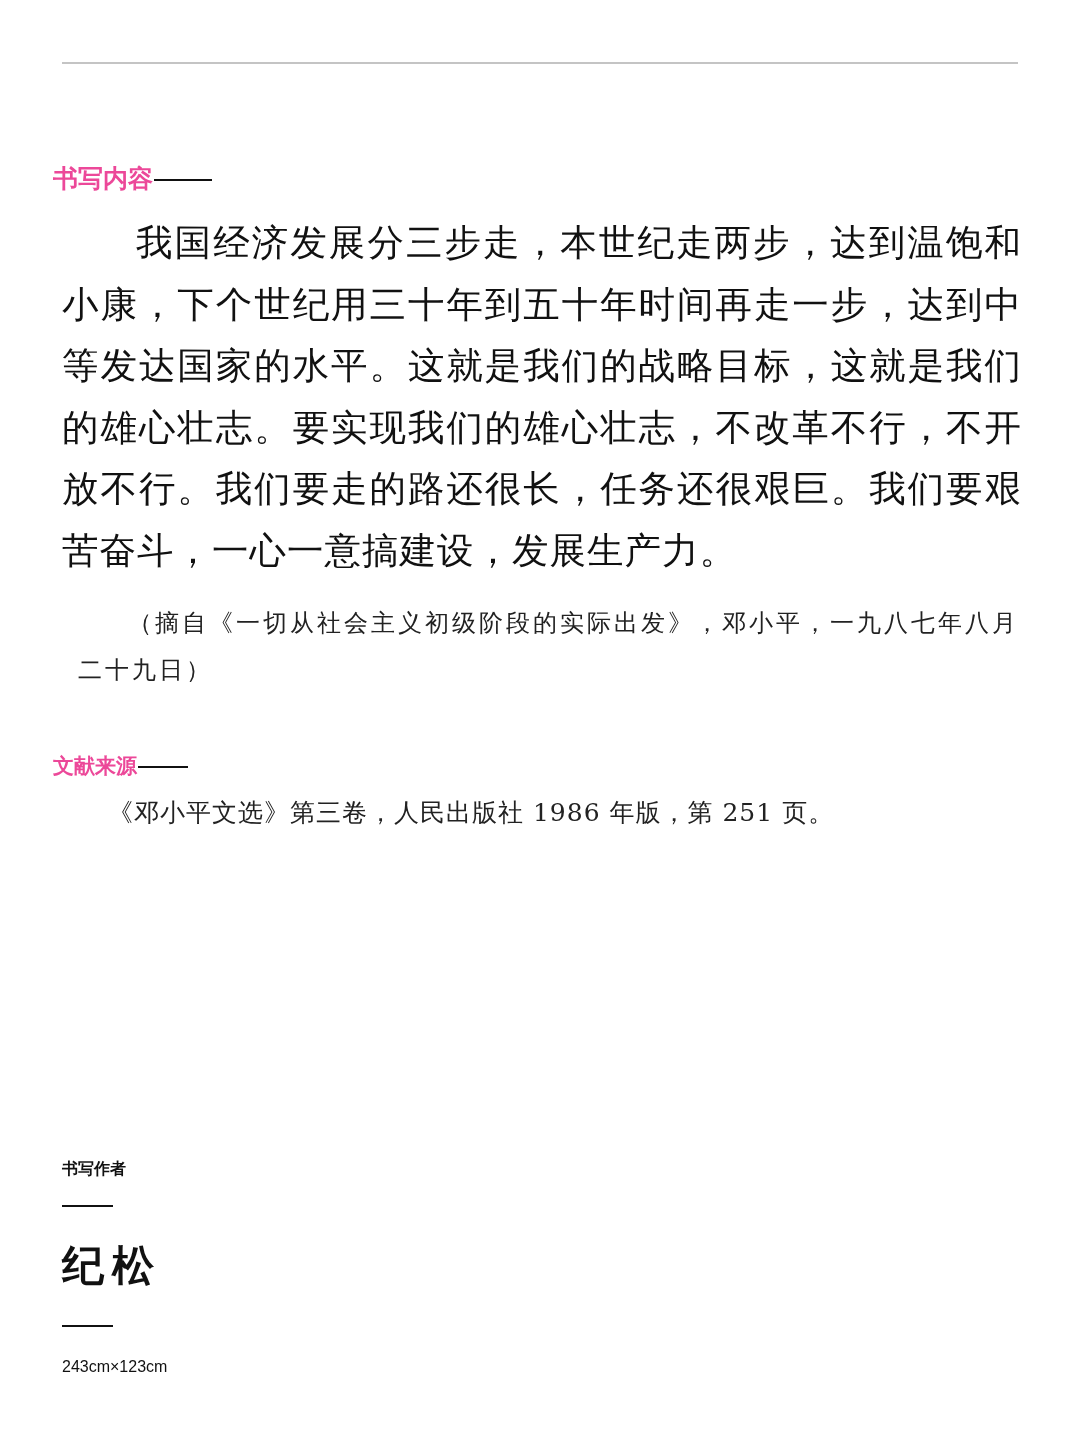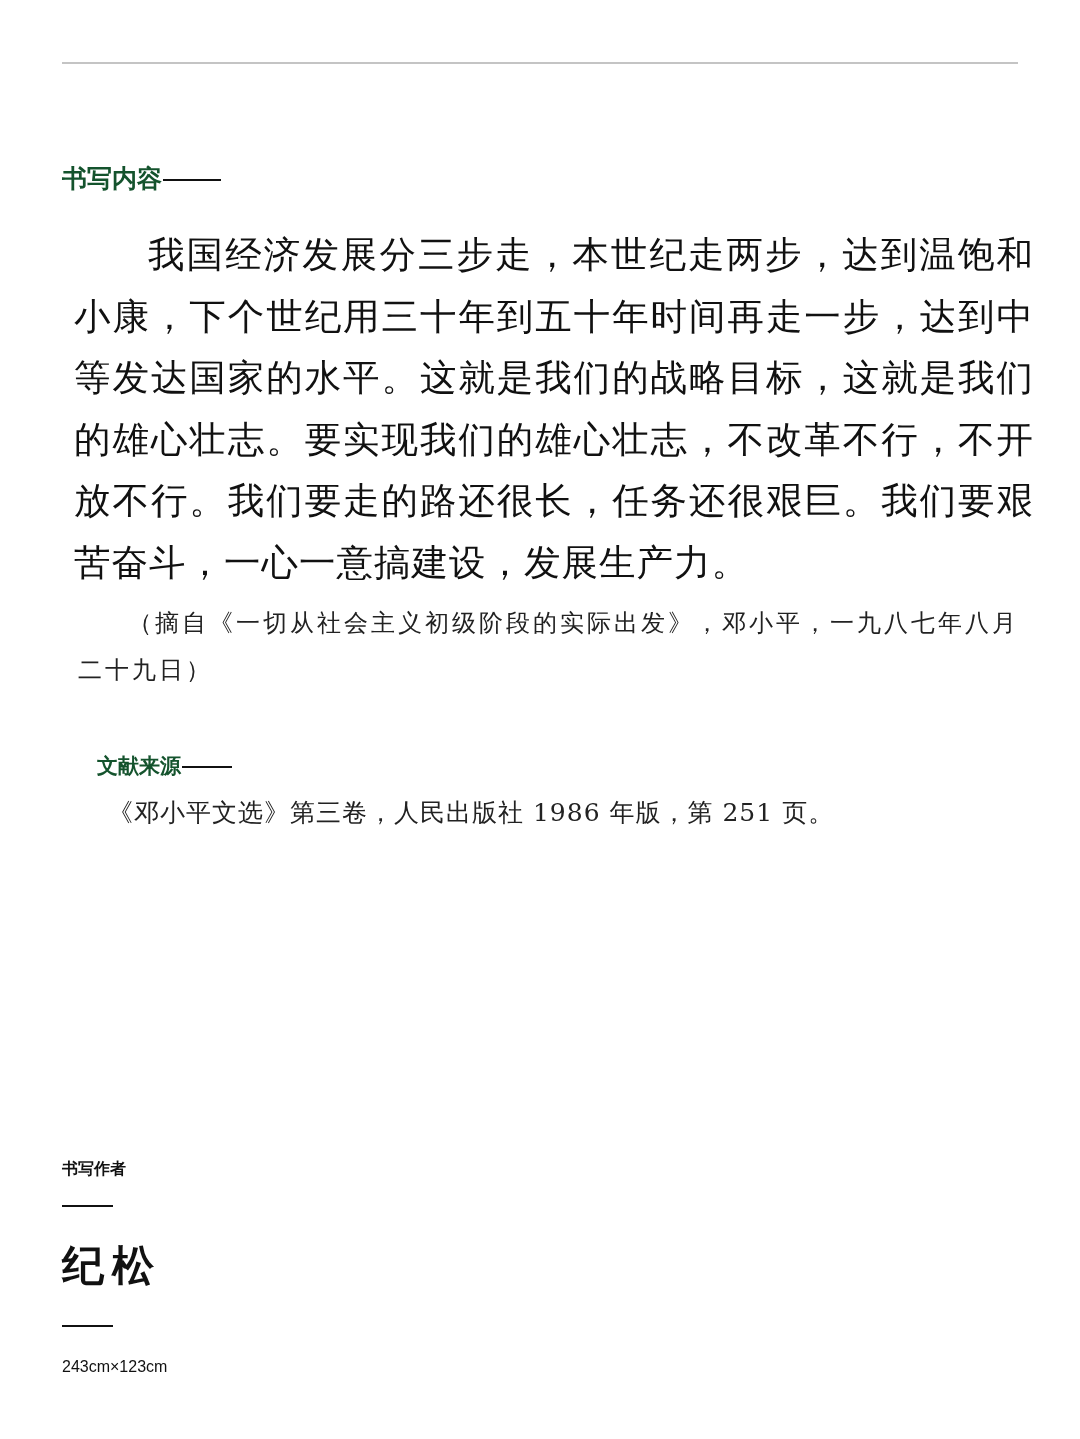--- a/index.html
+++ b/index.html
@@ -17,57 +17,56 @@
     .top-rule {
       position: absolute;
       left: 62px;
       top: 62px;
       width: 956px;
       height: 0;
       border-top: 2px solid #c4c4c4;
     }
     .section-label {
       position: absolute;
-      left: 62px;
+      left: 53px;
       font-family: "DejaVu Sans", "Liberation Sans", sans-serif;
       font-weight: bold;
-      color: #14532d;
+      color: #ec4899;
       white-space: nowrap;
     }
     .label-content {
       top: 162px;
       font-size: 25px;
       line-height: 34px;
     }
     .label-source {
       top: 752px;
       font-size: 21px;
       line-height: 28px;
-      margin-left: 35px;
     }
     .dash {
       display: inline-block;
       width: 58px;
       height: 0;
       border-top: 2px solid #111111;
       vertical-align: middle;
       margin-left: 1px;
     }
     .main-text {
       position: absolute;
       left: 62px;
       top: 212px;
       width: 960px;
       font-family: "DejaVu Serif", "Liberation Serif", serif;
       font-size: 36.5px;
       line-height: 61.5px;
       letter-spacing: 1px;
       text-indent: 74px;
       text-align: justify;
-      margin: 12px;
+      margin: 0;
       color: #111111;
     }
     .citation {
       position: absolute;
       left: 62px;
       top: 584px;
       width: 960px;
       font-family: "DejaVu Serif", "Liberation Serif", serif;
       font-size: 24px;
       line-height: 47px;

